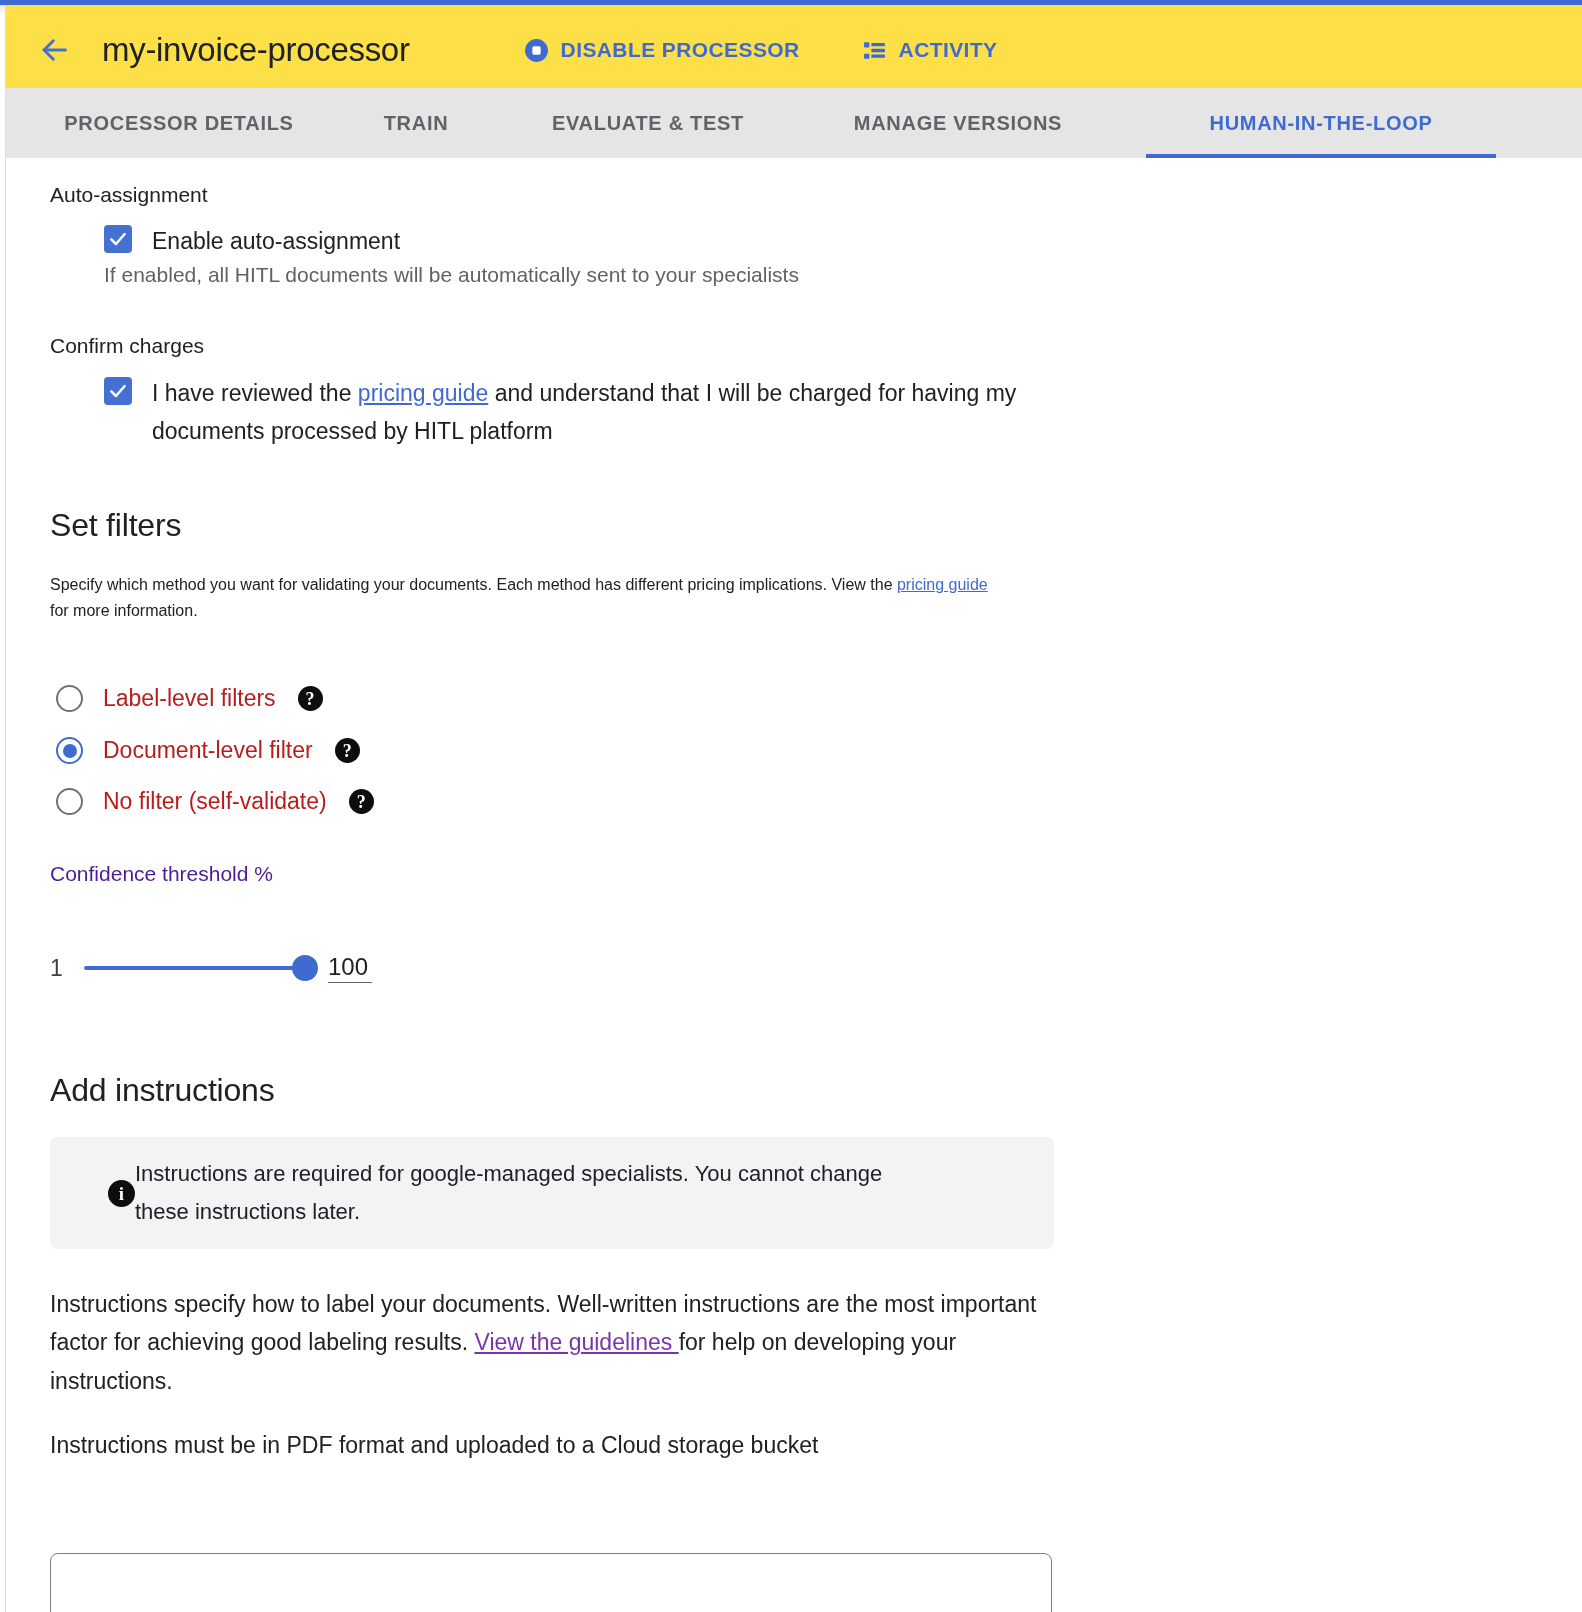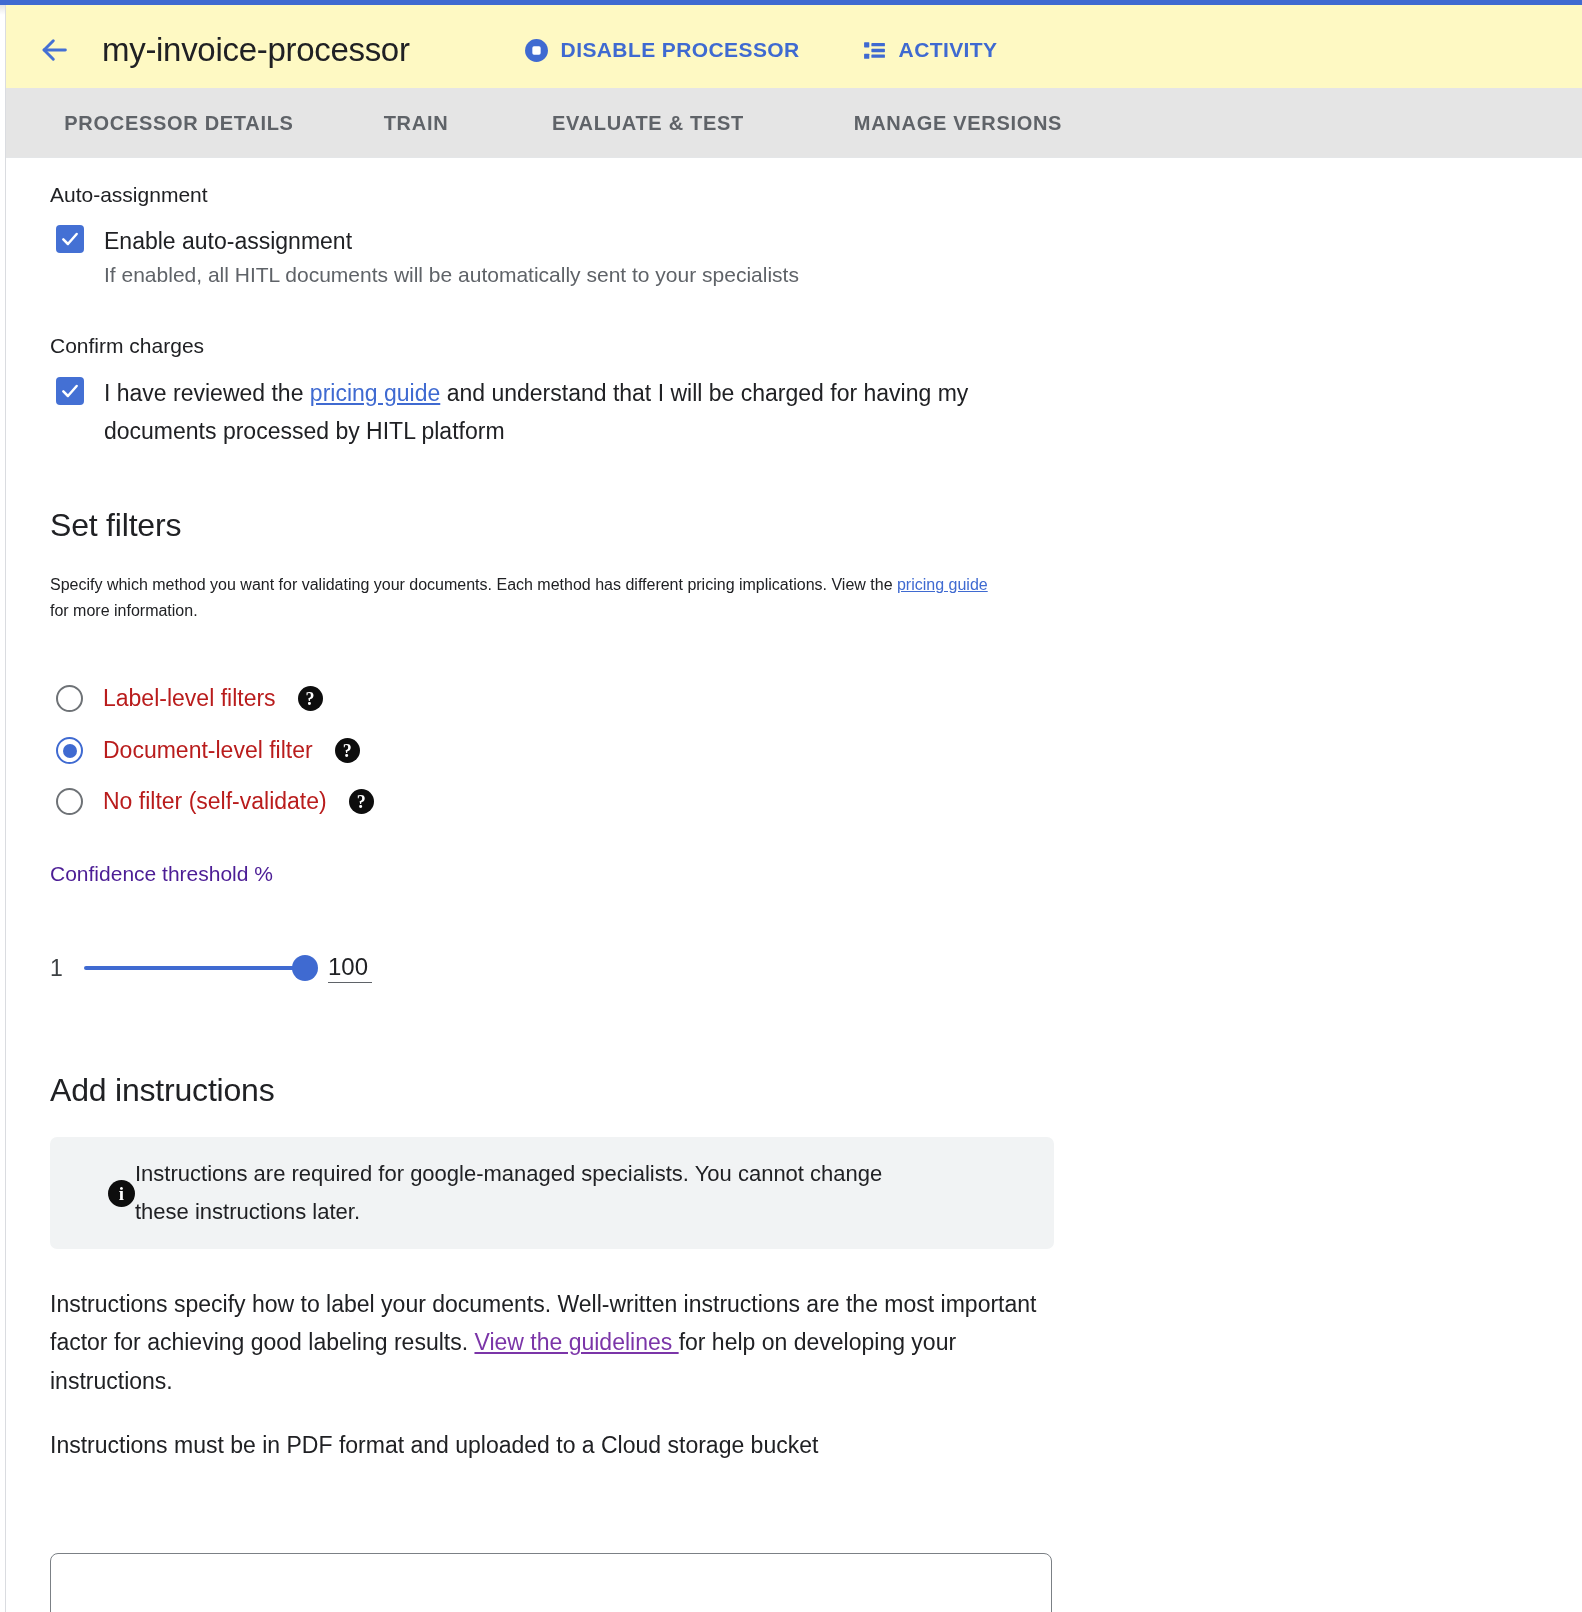--- a/index.html
+++ b/index.html
@@ -32,21 +32,21 @@
   #left-rule {
     position: absolute; top: 5px; left: 5px;
     width: 1px; height: 1607px;
     background: #dadce0;
   }
 
   
   #app-bar {
     position: absolute; top: 5px; left: 6px;
     width: 1576px; height: 91px;
-    background: #fef9c3;
+    background: #fde047;
     border-bottom: 1px solid #e4e6e8;
     display: flex; align-items: center;
   }
   #back-button {
     width: 52px; height: 52px;
     margin-left: 22px;
     display: flex; align-items: center; justify-content: center;
     border-radius: 50%; cursor: pointer; background: none; border: none;
     padding: 0;
   }
@@ -117,20 +117,21 @@
     margin: 0;
   }
   #auto-assignment-label { position: absolute; top: 16px; left: 44px; }
   #confirm-charges-label  { position: absolute; top: 167px; left: 44px; }
 
   
   .check-row {
     position: absolute;
     display: flex;
     align-items: flex-start;
+    margin-left: 48px;
   }
   .checkbox {
     flex: 0 0 auto;
     width: 28px; height: 28px;
     border-radius: 4px;
     background: #4470d4;
     display: flex; align-items: center; justify-content: center;
     cursor: pointer;
     margin-top: 2px;
   }
@@ -347,20 +348,24 @@
     </button>
 
     <button class="tab-item" style="left:516px; width:252px;">
       <span>EVALUATE &amp; TEST</span>
     </button>
 
     <button class="tab-item" style="left:812px; width:280px;">
       <span>MANAGE VERSIONS</span>
     </button>
 
+    <button class="tab-item active" style="left:1140px; width:350px;">
+      <span>HUMAN-IN-THE-LOOP</span>
+      <span class="tab-underline"></span>
+    </button>
 
   </div>
 </div>
 
 <div id="content">
 
   <div id="auto-assignment-label" class="section-label">Auto-assignment</div>
 
   <div id="enable-auto-assignment-row" class="check-row">
     <span class="checkbox">

